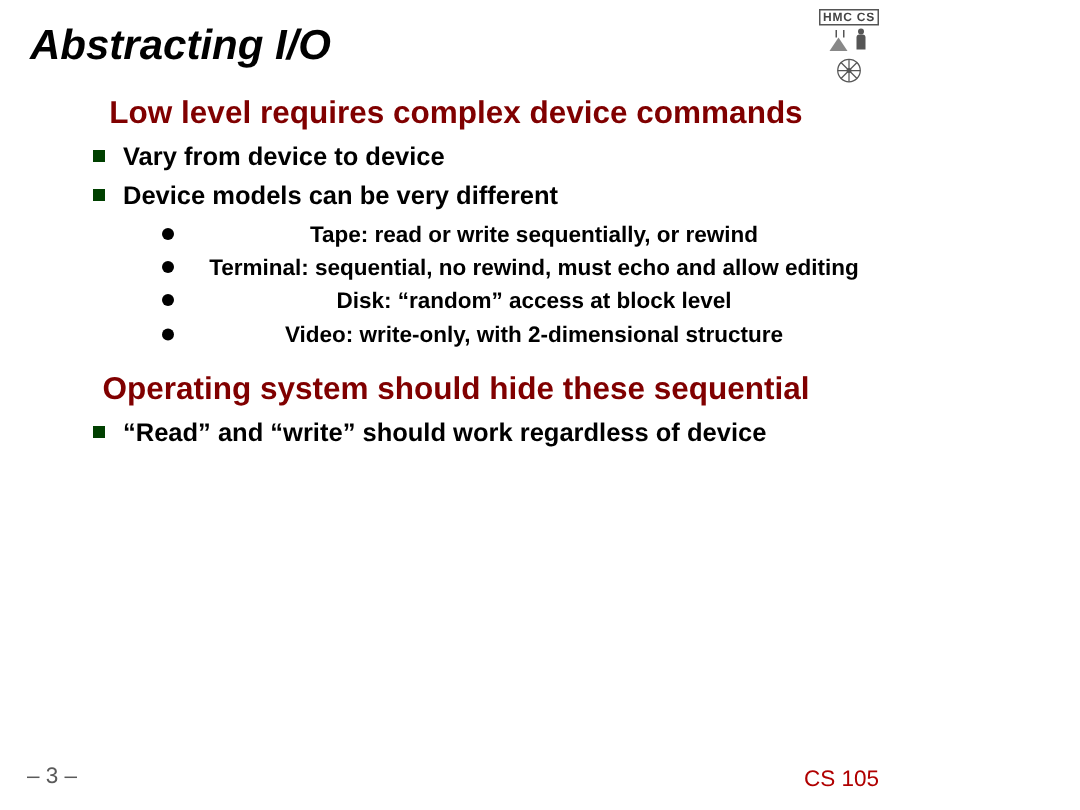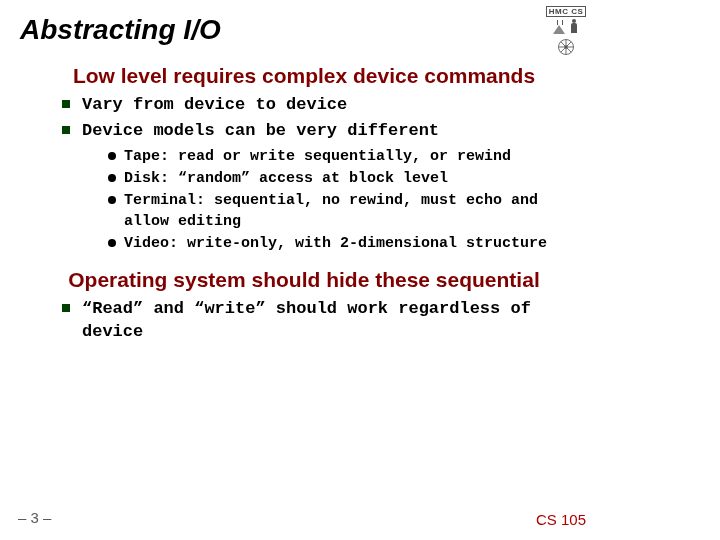--- a/index.html
+++ b/index.html
@@ -31,21 +31,20 @@
     font-size: 21px;
     font-weight: bold;
     color: #800000;
     margin: 14px 0 6px 0;
     text-align: center;
   }
   ul.level1 {
     list-style: none;
     margin: 4px 0 0 42px;
     padding: 0;
-    font-family: Liberation Mono, monospace;
   }
   ul.level1 > li {
     position: relative;
     margin: 3px 0;
     font-size: 17px;
     font-weight: bold;
     color: #000;
     padding-left: 20px;
     line-height: 1.35;
   }
@@ -55,20 +54,21 @@
     left: 0;
     top: 6px;
     width: 8px;
     height: 8px;
     background: #004000;
   }
   ul.level2 {
     list-style: none;
     margin: 4px 0 6px 26px;
     padding: 0;
+    text-align: center;
   }
   ul.level2 > li {
     position: relative;
     margin: 2px 0;
     font-size: 15px;
     font-weight: bold;
     color: #000;
     padding-left: 16px;
     line-height: 1.35;
   }
@@ -208,22 +208,22 @@
 
   <div class="section-head">Low level requires complex device commands</div>
   <ul class="level1">
     <li>
       <span>Vary from device to device</span>
     </li>
     <li>
       <span>Device models can be very different</span>
       <ul class="level2">
         <li>Tape: read or write sequentially, or rewind</li>
+        <li>Terminal: sequential, no rewind, must echo and allow editing</li>
         <li>Disk: “random” access at block level</li>
-        <li>Terminal: sequential, no rewind, must echo and allow editing</li>
         <li>Video: write-only, with 2-dimensional structure</li>
       </ul>
     </li>
   </ul>
 
   <div class="section-head">Operating system should hide these sequential</div>
   <ul class="level1">
     <li>
       <span>“Read” and “write” should work regardless of device</span>
     </li>

